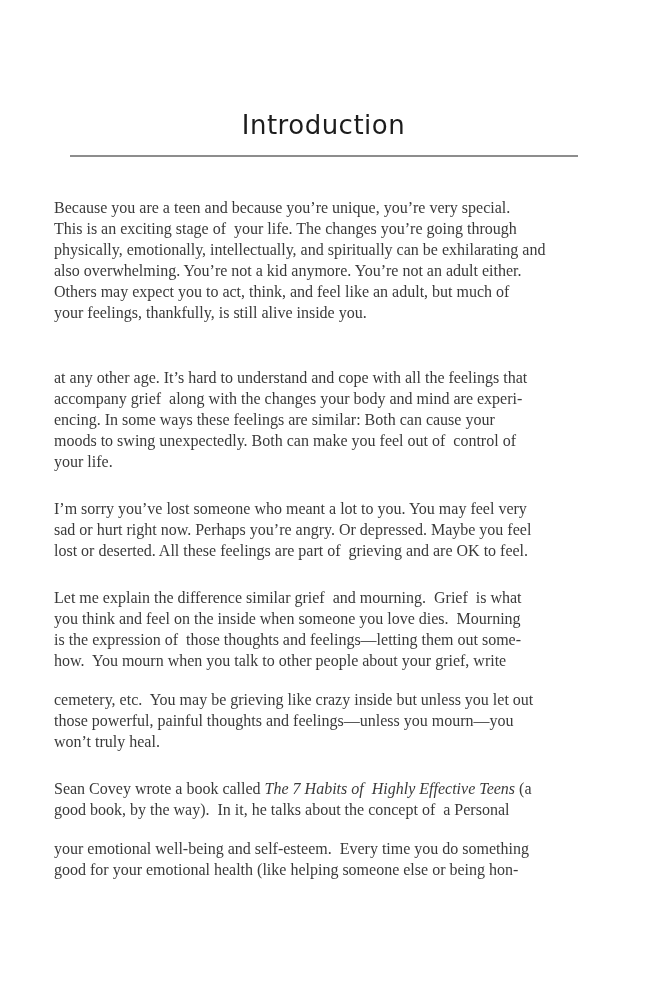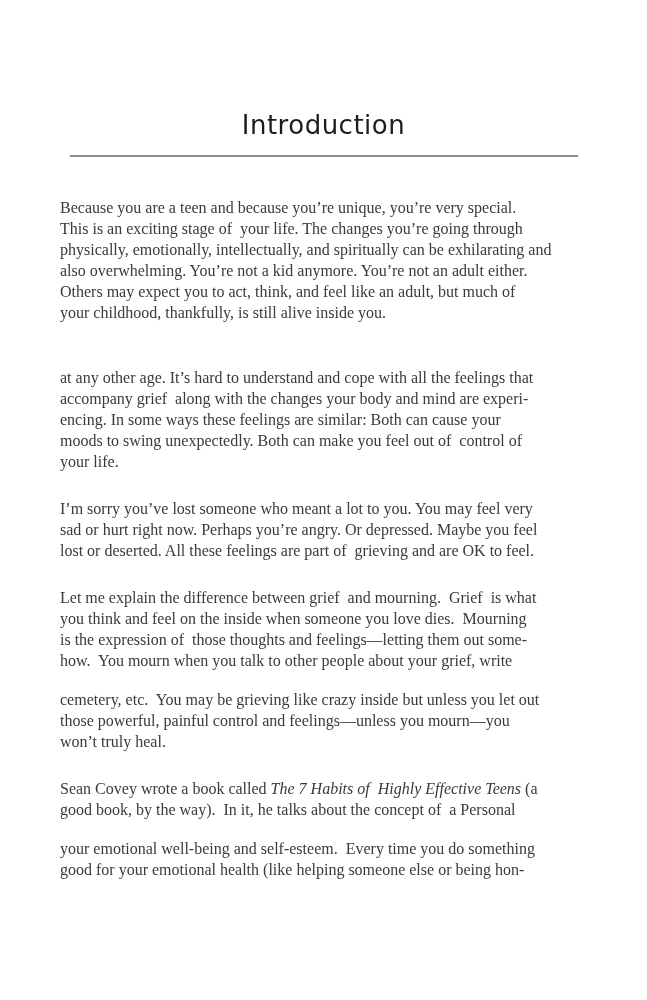--- a/index.html
+++ b/index.html
@@ -32,21 +32,21 @@
     position: absolute;
     top: 155px;
     left: 70px;
     width: 508px;
     height: 2px;
     background: #8d8d8d;
   }
   .body-text {
     position: absolute;
     top: 197px;
-    left: 60px;
+    left: 54px;
     width: 540px;
   }
   .para {
     margin: 0 0 26px 0;
     padding: 0;
   }
   .line {
     font-size: 16px;
     line-height: 21px;
     color: #3a3a3a;
@@ -66,46 +66,46 @@
   <div class="title-rule"></div>
 
   <div class="body-text">
 
     <p class="para">
       <span class="line">Because you are a teen and because you’re unique, you’re very special.</span><br>
       <span class="line">This is an exciting stage of  your life. The changes you’re going through</span><br>
       <span class="line">physically, emotionally, intellectually, and spiritually can be exhilarating and</span><br>
       <span class="line">also overwhelming. You’re not a kid anymore. You’re not an adult either.</span><br>
       <span class="line">Others may expect you to act, think, and feel like an adult, but much of</span><br>
-      <span class="line">your childhood, thankfully, is still alive inside you.</span>
+      <span class="line">your feelings, thankfully, is still alive inside you.</span>
     </p>
 
     <p class="para">
       <br>
       <span class="line">at any other age. It’s hard to understand and cope with all the feelings that</span><br>
       <span class="line">accompany grief  along with the changes your body and mind are experi-</span><br>
       <span class="line">encing. In some ways these feelings are similar: Both can cause your</span><br>
       <span class="line">moods to swing unexpectedly. Both can make you feel out of  control of</span><br>
       <span class="line">your life.</span>
     </p>
 
     <p class="para">
       <span class="line">I’m sorry you’ve lost someone who meant a lot to you. You may feel very</span><br>
       <span class="line">sad or hurt right now. Perhaps you’re angry. Or depressed. Maybe you feel</span><br>
       <span class="line">lost or deserted. All these feelings are part of  grieving and are OK to feel.</span>
     </p>
 
     <p class="para">
-      <span class="line">Let me explain the difference between grief  and mourning.  Grief  is what</span><br>
+      <span class="line">Let me explain the difference similar grief  and mourning.  Grief  is what</span><br>
       <span class="line">you think and feel on the inside when someone you love dies.  Mourning</span><br>
       <span class="line">is the expression of  those thoughts and feelings—letting them out some-</span><br>
       <span class="line">how.  You mourn when you talk to other people about your grief, write</span><br>
       <br>
       <span class="line">cemetery, etc.  You may be grieving like crazy inside but unless you let out</span><br>
-      <span class="line">those powerful, painful control and feelings—unless you mourn—you</span><br>
+      <span class="line">those powerful, painful thoughts and feelings—unless you mourn—you</span><br>
       <span class="line">won’t truly heal.</span>
     </p>
 
     <p class="para">
       <span class="line"><span>Sean Covey wrote a book called </span><em>The 7 Habits of  Highly Effective Teens</em><span> (a</span></span><br>
       <span class="line">good book, by the way).  In it, he talks about the concept of  a Personal</span><br>
       <br>
       <span class="line">your emotional well-being and self-esteem.  Every time you do something</span><br>
       <span class="line">good for your emotional health (like helping someone else or being hon-</span>
     </p>

